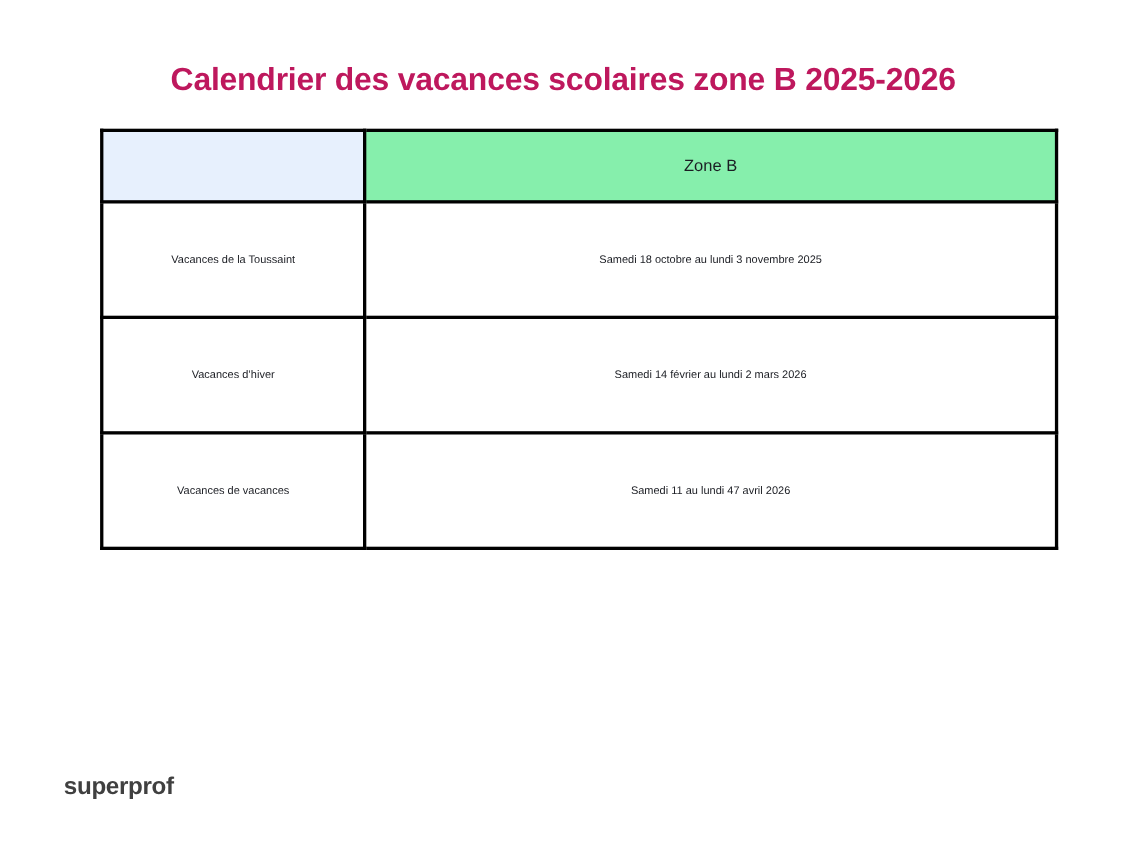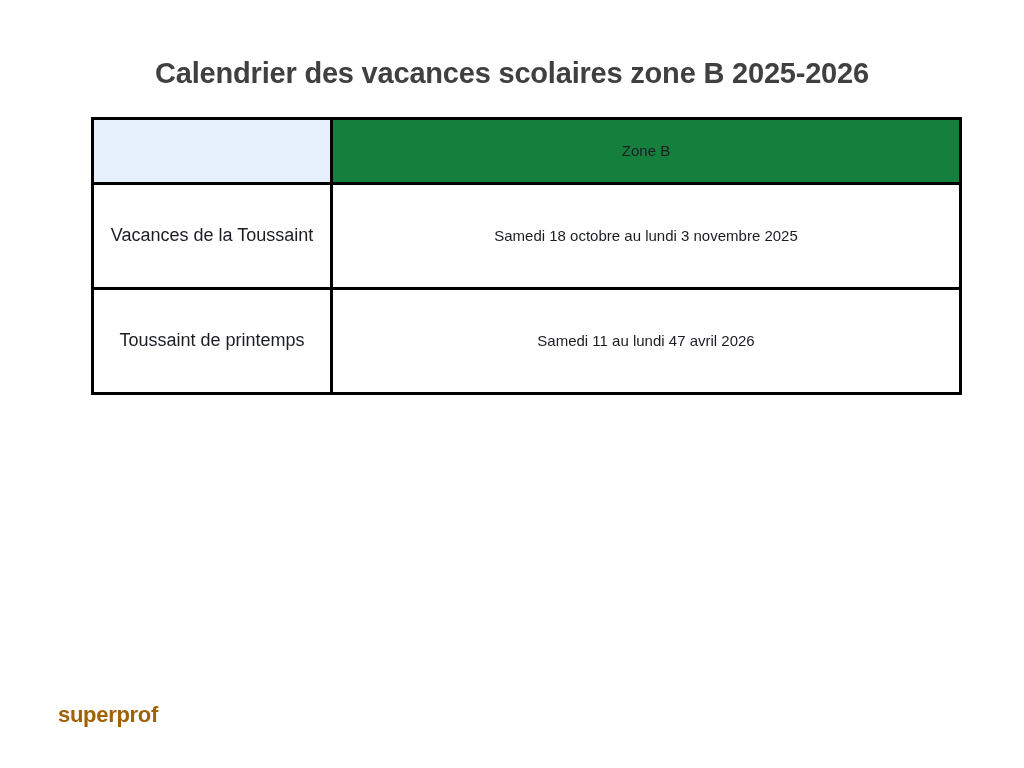--- a/index.html
+++ b/index.html
@@ -24,21 +24,21 @@
   
   .page-title {
     position: absolute;
     left: 0;
     top: 57px;
     width: 1024px;
     text-align: center;
     font-size: 29px;
     font-weight: bold;
     letter-spacing: -0.2px;
-    color: #404040;
+    color: #be185d;
     font-family: "Liberation Sans", sans-serif;
     white-space: nowrap;
   }
 
   
   .calendar-table-wrap {
     position: absolute;
     left: 91px;
     top: 117px;
     width: 868px;
@@ -62,58 +62,58 @@
     font-family: "Liberation Sans", sans-serif;
     font-size: 15px;
     font-weight: normal;
     line-height: 1.3;
   }
 
   col.col-label { width: 239px; }
   col.col-zone  { width: 629px; }
 
   thead th {
-    background: #15803d;
+    background: #86efac;
     height: 62px;
   }
 
   thead th.head-empty {
     background: #e7f0fd;
   }
 
   thead th.head-zone {
     font-size: 15px;
     font-weight: normal;
     color: #1b1d23;
   }
 
   tbody td {
     height: 102px;
     background: #ffffff;
   }
 
   tbody td.cell-label {
-    font-size: 18px;
+    font-size: 10px;
     padding: 0 10px;
   }
 
   tbody td.cell-dates {
-    font-size: 15px;
+    font-size: 10px;
     padding: 0 14px;
   }
 
   
   .brand-logo {
     position: absolute;
     left: 58px;
     top: 702px;
     font-size: 22px;
     font-weight: bold;
     letter-spacing: -0.3px;
-    color: #a16207;
+    color: #404040;
     font-family: "Liberation Sans", sans-serif;
     white-space: nowrap;
   }
 </style>
 </head>
 <body>
 
 <div class="page">
 
   <div class="page-title">Calendrier des vacances scolaires zone B 2025-2026</div>
@@ -129,21 +129,25 @@
           <th class="head-empty"></th>
           <th class="head-zone">Zone B</th>
         </tr>
       </thead>
       <tbody>
         <tr>
           <td class="cell-label">Vacances de la Toussaint</td>
           <td class="cell-dates">Samedi 18 octobre au lundi 3 novembre 2025</td>
         </tr>
         <tr>
-          <td class="cell-label">Toussaint de printemps</td>
+          <td class="cell-label">Vacances d’hiver</td>
+          <td class="cell-dates">Samedi 14 février au lundi 2 mars 2026</td>
+        </tr>
+        <tr>
+          <td class="cell-label">Vacances de vacances</td>
           <td class="cell-dates">Samedi 11 au lundi 47 avril 2026</td>
         </tr>
       </tbody>
     </table>
   </div>
 
   <div class="brand-logo">superprof</div>
 
 </div>
 

